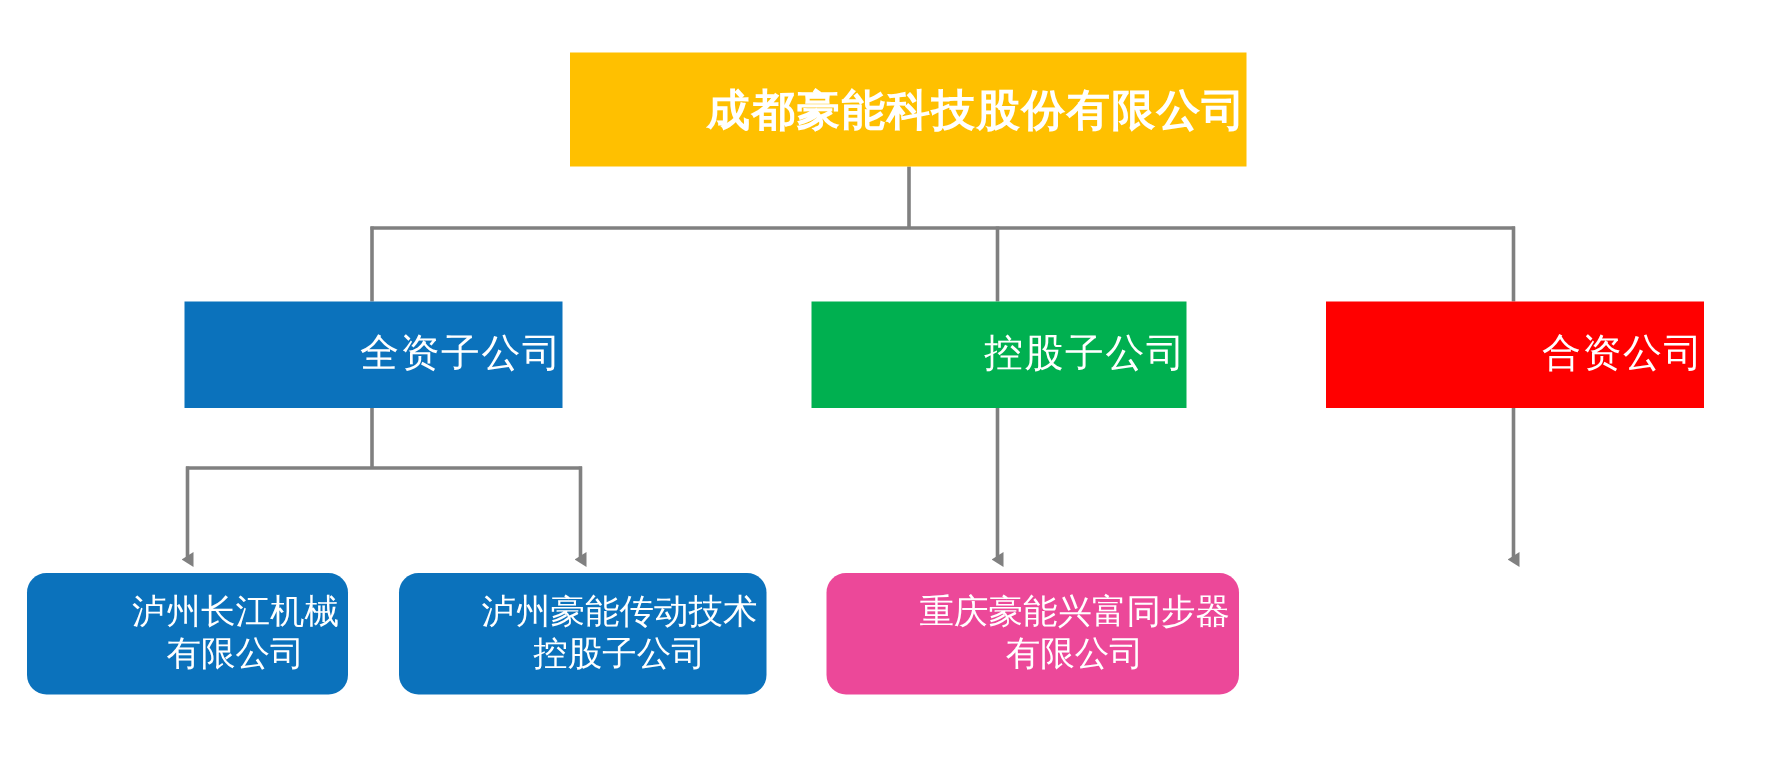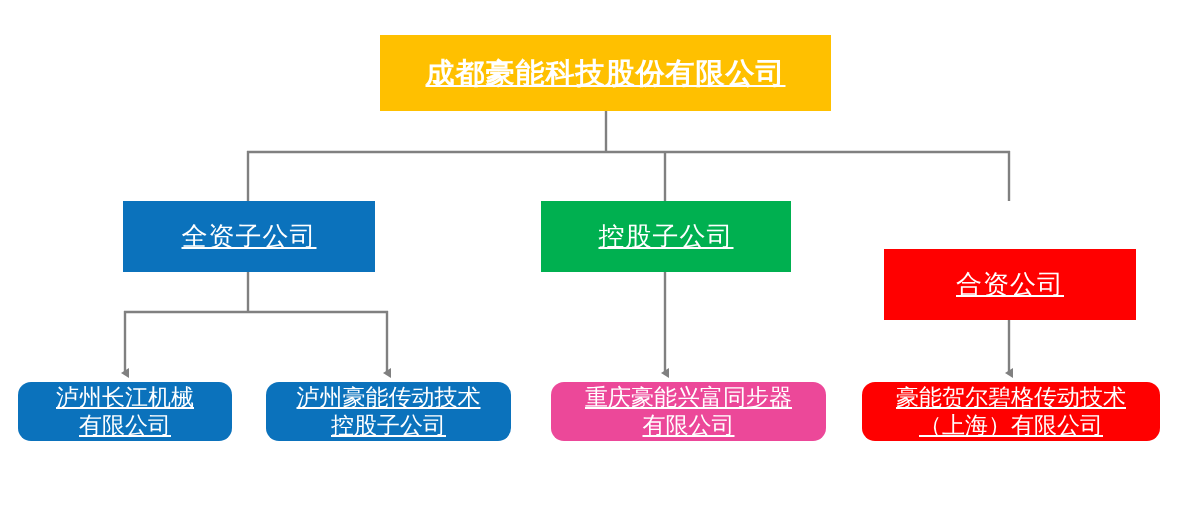--- a/index.html
+++ b/index.html
@@ -21,27 +21,26 @@
     position: absolute;
     left: 0;
     top: 0;
     width: 1178px;
     height: 517px;
   }
   .node {
     position: absolute;
     display: flex;
     align-items: center;
-    justify-content: center;
+    justify-content: flex-end;
     text-align: center;
     color: #ffffff;
     box-sizing: border-box;
     line-height: 1.18;
     z-index: 2;
-    text-decoration: underline;
   }
   .node-root {
     left: 380px;
     top: 35px;
     width: 451px;
     height: 76px;
     background: #FFC000;
     font-size: 29px;
     font-weight: bold;
     letter-spacing: 1px;
@@ -60,25 +59,24 @@
   }
   .node-cat-holding {
     left: 541px;
     width: 250px;
     background: #00B050;
   }
   .node-cat-jv {
     left: 884px;
     width: 252px;
     background: #FF0000;
-    margin-top: 48px;
   }
   .node-leaf {
     top: 382px;
-    height: 59px;
+    height: 81px;
     border-radius: 13px;
     font-size: 23px;
     font-weight: normal;
     padding: 0 6px;
   }
   .node-leaf-1 {
     left: 18px;
     width: 214px;
     background: #0B72BC;
   }
@@ -156,18 +154,14 @@
   <div class="node node-leaf node-leaf-2">
     <span class="node-label">泸州豪能传动技术
 控股子公司</span>
   </div>
 
   <div class="node node-leaf node-leaf-3">
     <span class="node-label">重庆豪能兴富同步器
 有限公司</span>
   </div>
 
-  <div class="node node-leaf node-leaf-4">
-    <span class="node-label">豪能贺尔碧格传动技术
-（上海）有限公司</span>
-  </div>
 
 </div>
 
 </body></html>

